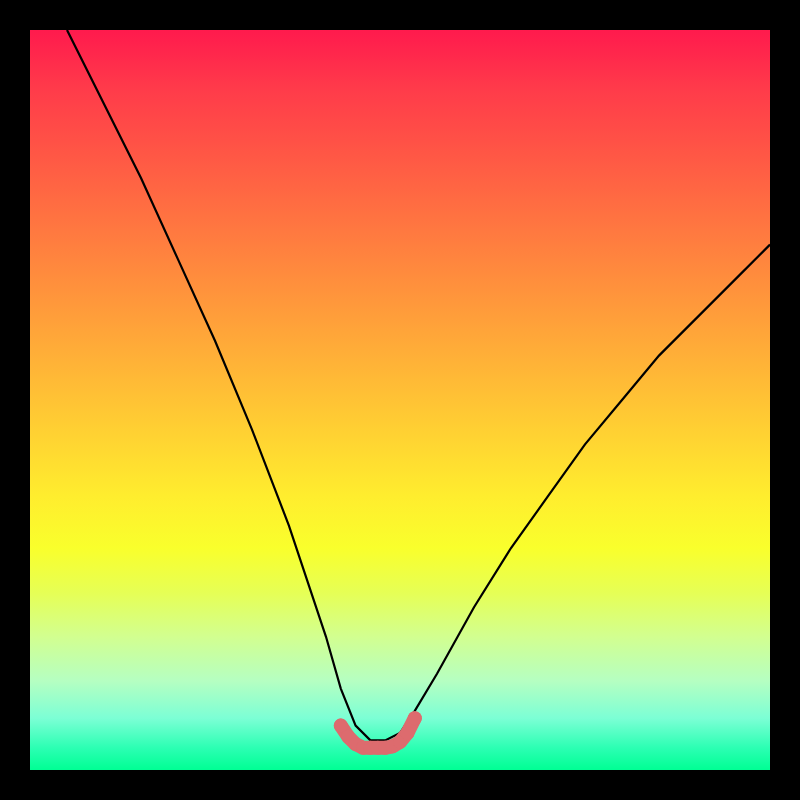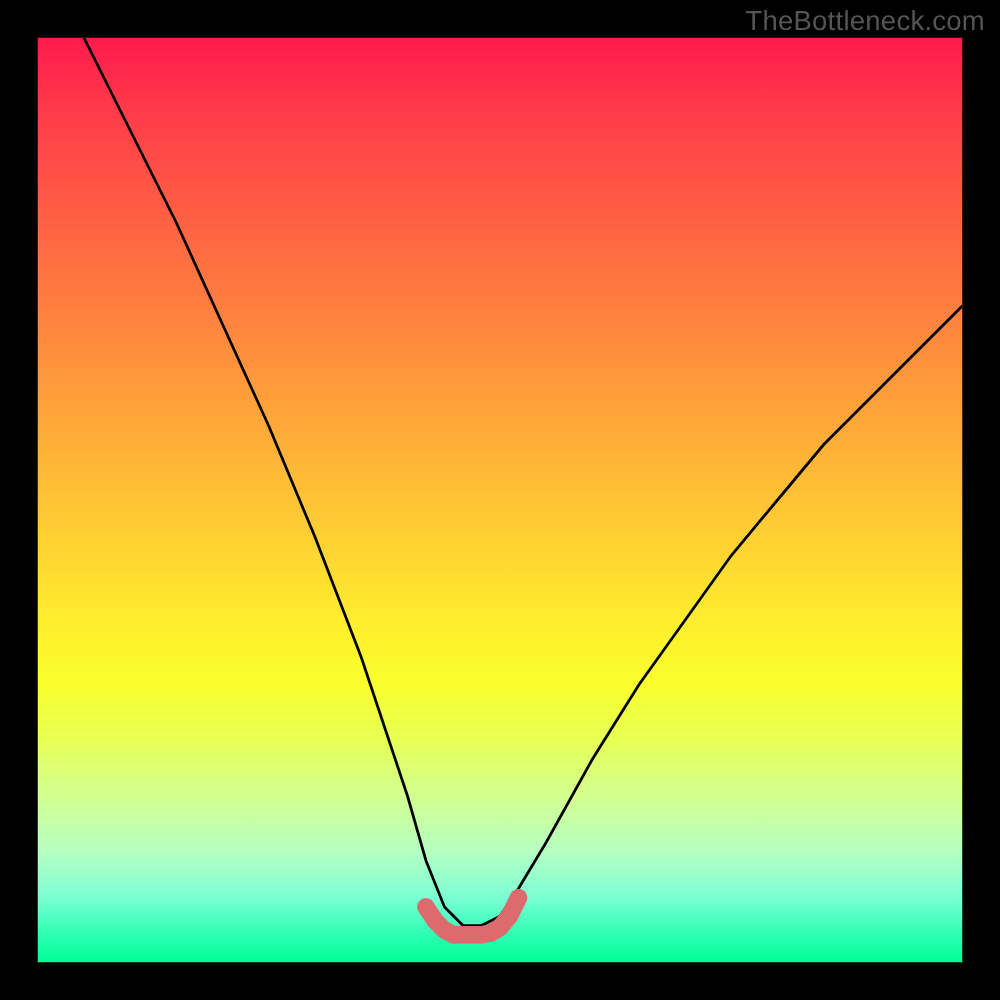--- a/index.html
+++ b/index.html
@@ -68,21 +68,20 @@
     font-size: 22px;
     letter-spacing: 0.2px;
     font-weight: 400;
   }
 </style>
 </head>
 <body>
 
 <div class="frame">
 
-  <div class="attribution">TheBottleneck.com</div>
 
   <div class="plot">
     <div class="gradient"></div>
 
     <svg class="curve-svg" viewBox="0 0 740 740" preserveAspectRatio="none">
       <path id="curve-path" fill="none" stroke="#000" stroke-width="2.2" d="M37.0 0.0 L74.0 74.0 L111.0 148.0 L148.0 229.4 L185.0 310.8 L222.0 399.6 L259.0 495.8 L296.0 606.8 L310.8 658.6 L325.6 695.6 L340.4 710.4 L355.2 710.4 L370.0 703.0 L384.8 680.8 L407.0 643.8 L444.0 577.2 L481.0 518.0 L518.0 466.2 L555.0 414.4 L592.0 370.0 L629.0 325.6 L666.0 288.6 L703.0 251.6 L740.0 214.6"></path>
       <g id="marker-group">
           <path d="M310.8 695.6 L318.2 706.7 L325.6 714.1 L333.0 717.8 L340.4 717.8 L347.8 717.8 L355.2 717.8 L362.6 716.3 L370.0 711.9 L377.4 703.0 L384.8 688.2" fill="none" stroke="#dd6b6e" stroke-width="14" stroke-linecap="round" stroke-linejoin="round"></path>
           <circle cx="310.8" cy="695.6" r="7" fill="#dd6b6e"></circle>
           <circle cx="318.2" cy="706.7" r="7" fill="#dd6b6e"></circle>

